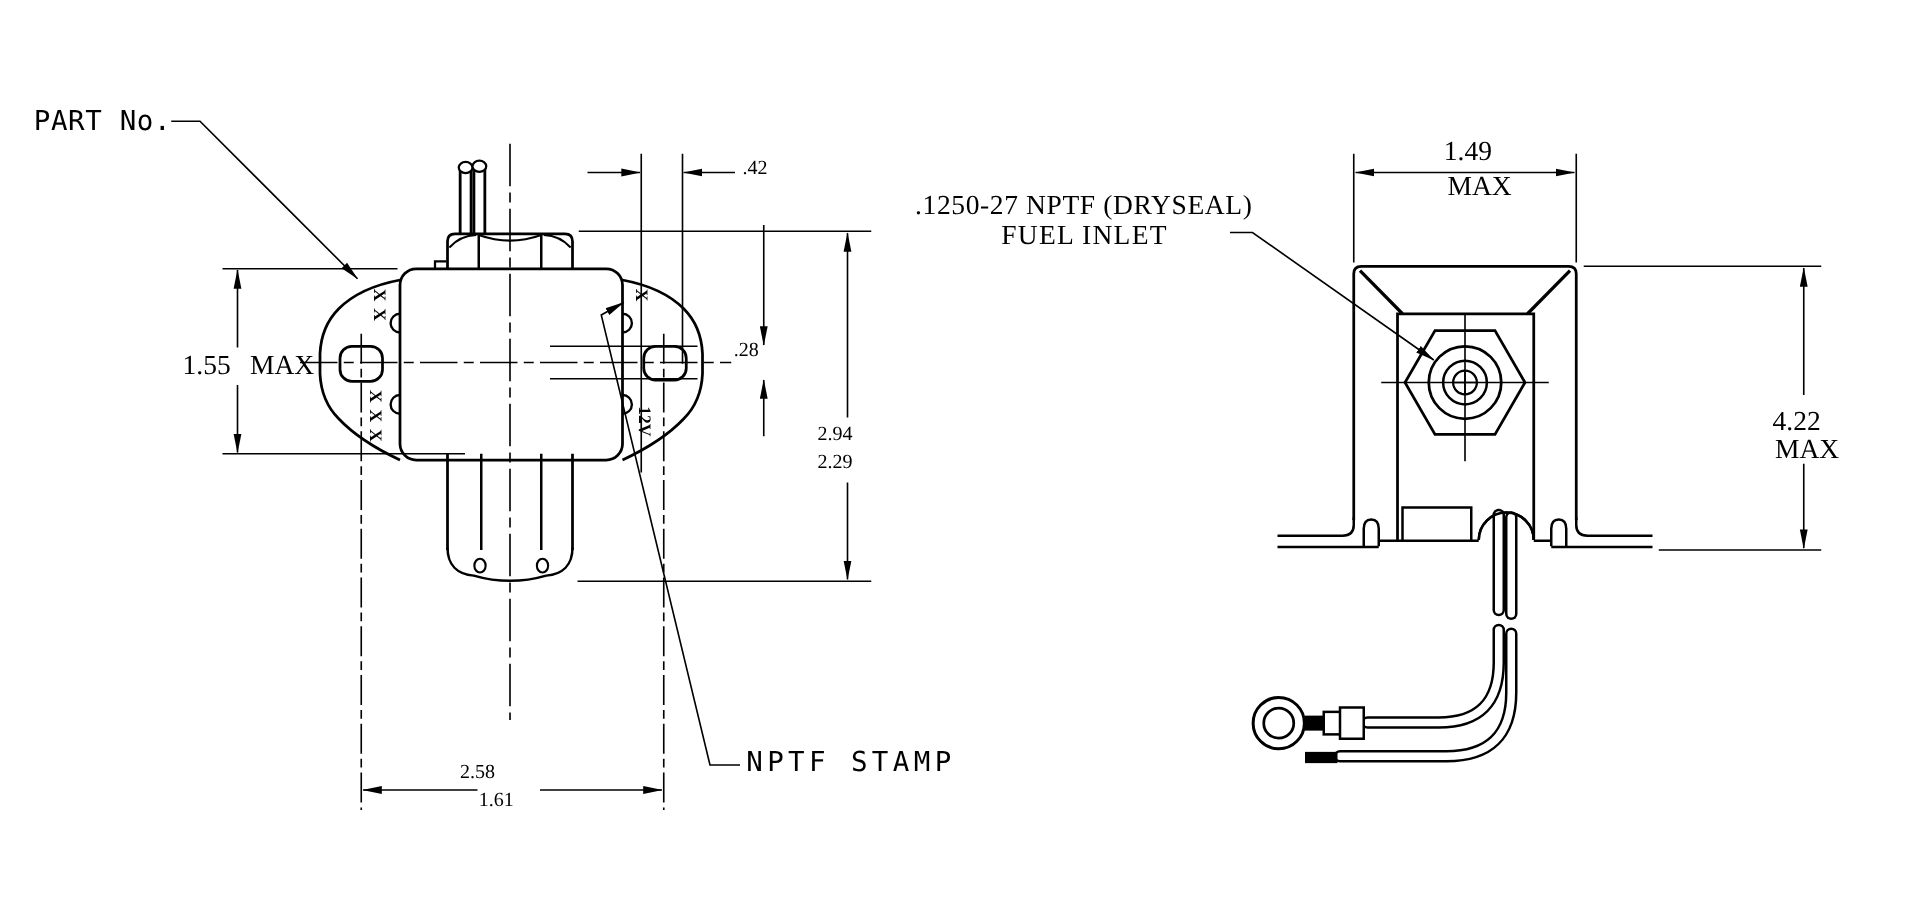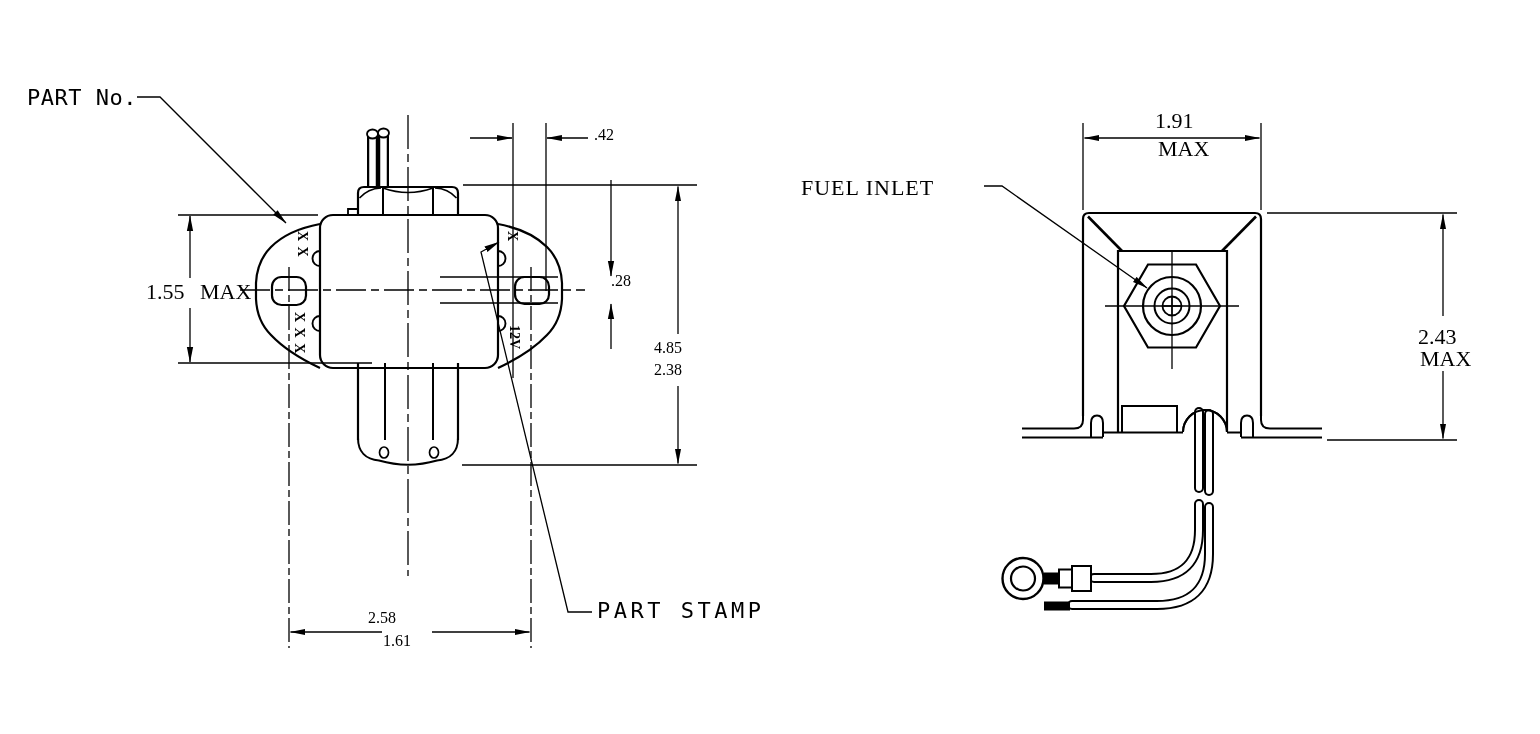--- a/index.html
+++ b/index.html
@@ -164,40 +164,41 @@
 
   <g stroke="#000" fill="none" stroke-width="1.3">
     <path d="M137,97 H160 L286,223" marker-end="url(#arr)"></path>
     <path d="M592,612 H568 L481,252 L499,242" marker-end="url(#arr)"></path>
     <path d="M984,186 H1002 L1147,288" marker-end="url(#arr)"></path>
   </g>
 </svg>
 
 <div class="t cad" style="left:27px;top:87px;letter-spacing:0.5px;">PART No.</div>
 
-<div class="t cad" style="left:597px;top:600px;letter-spacing:3.5px;">PART STAMP</div>
-
+<div class="t cad" style="left:597px;top:600px;letter-spacing:3.5px;">NPTF STAMP</div>
+
+<div class="t dim-s" style="left:732px;top:153px;letter-spacing:0.5px;">.1250-27 NPTF (DRYSEAL)</div>
 <div class="t dim-s" style="left:801px;top:177px;letter-spacing:1px;text-align:right;">FUEL INLET</div>
 
 <div class="t dim-s gap" style="left:146px;top:281px;">1.55 MAX</div>
 
 <div class="t dim" style="left:594px;top:127px;">.42</div>
 
-<div class="t dim" style="left:611px;top:273px;">.28</div>
-
-<div class="t dim" style="left:654px;top:340px;">4.85</div>
-<div class="t dim" style="left:654px;top:362px;">2.38</div>
+<div class="t dim" style="left:587px;top:273px;">.28</div>
+
+<div class="t dim" style="left:654px;top:340px;">2.94</div>
+<div class="t dim" style="left:654px;top:362px;">2.29</div>
 
 <div class="t dim" style="left:368px;top:610px;">2.58</div>
 <div class="t dim" style="left:383px;top:633px;">1.61</div>
 
-<div class="t dim-s" style="left:1155px;top:110px;">1.91</div>
+<div class="t dim-s" style="left:1155px;top:110px;">1.49</div>
 <div class="t dim-s" style="left:1158px;top:138px;">MAX</div>
 
-<div class="t dim-s" style="left:1418px;top:326px;">2.43</div>
+<div class="t dim-s" style="left:1418px;top:326px;">4.22</div>
 <div class="t dim-s" style="left:1420px;top:348px;">MAX</div>
 
 <div class="t mark" style="left:309px;top:231px;">X X</div>
 <div class="t mark" style="left:306px;top:312px;">X X X</div>
 <div class="t mark" style="left:519px;top:231px;">X</div>
 <div class="t mark" style="left:521px;top:325px;letter-spacing:0;">12V</div>
 
 </div>
 
 </body></html>

